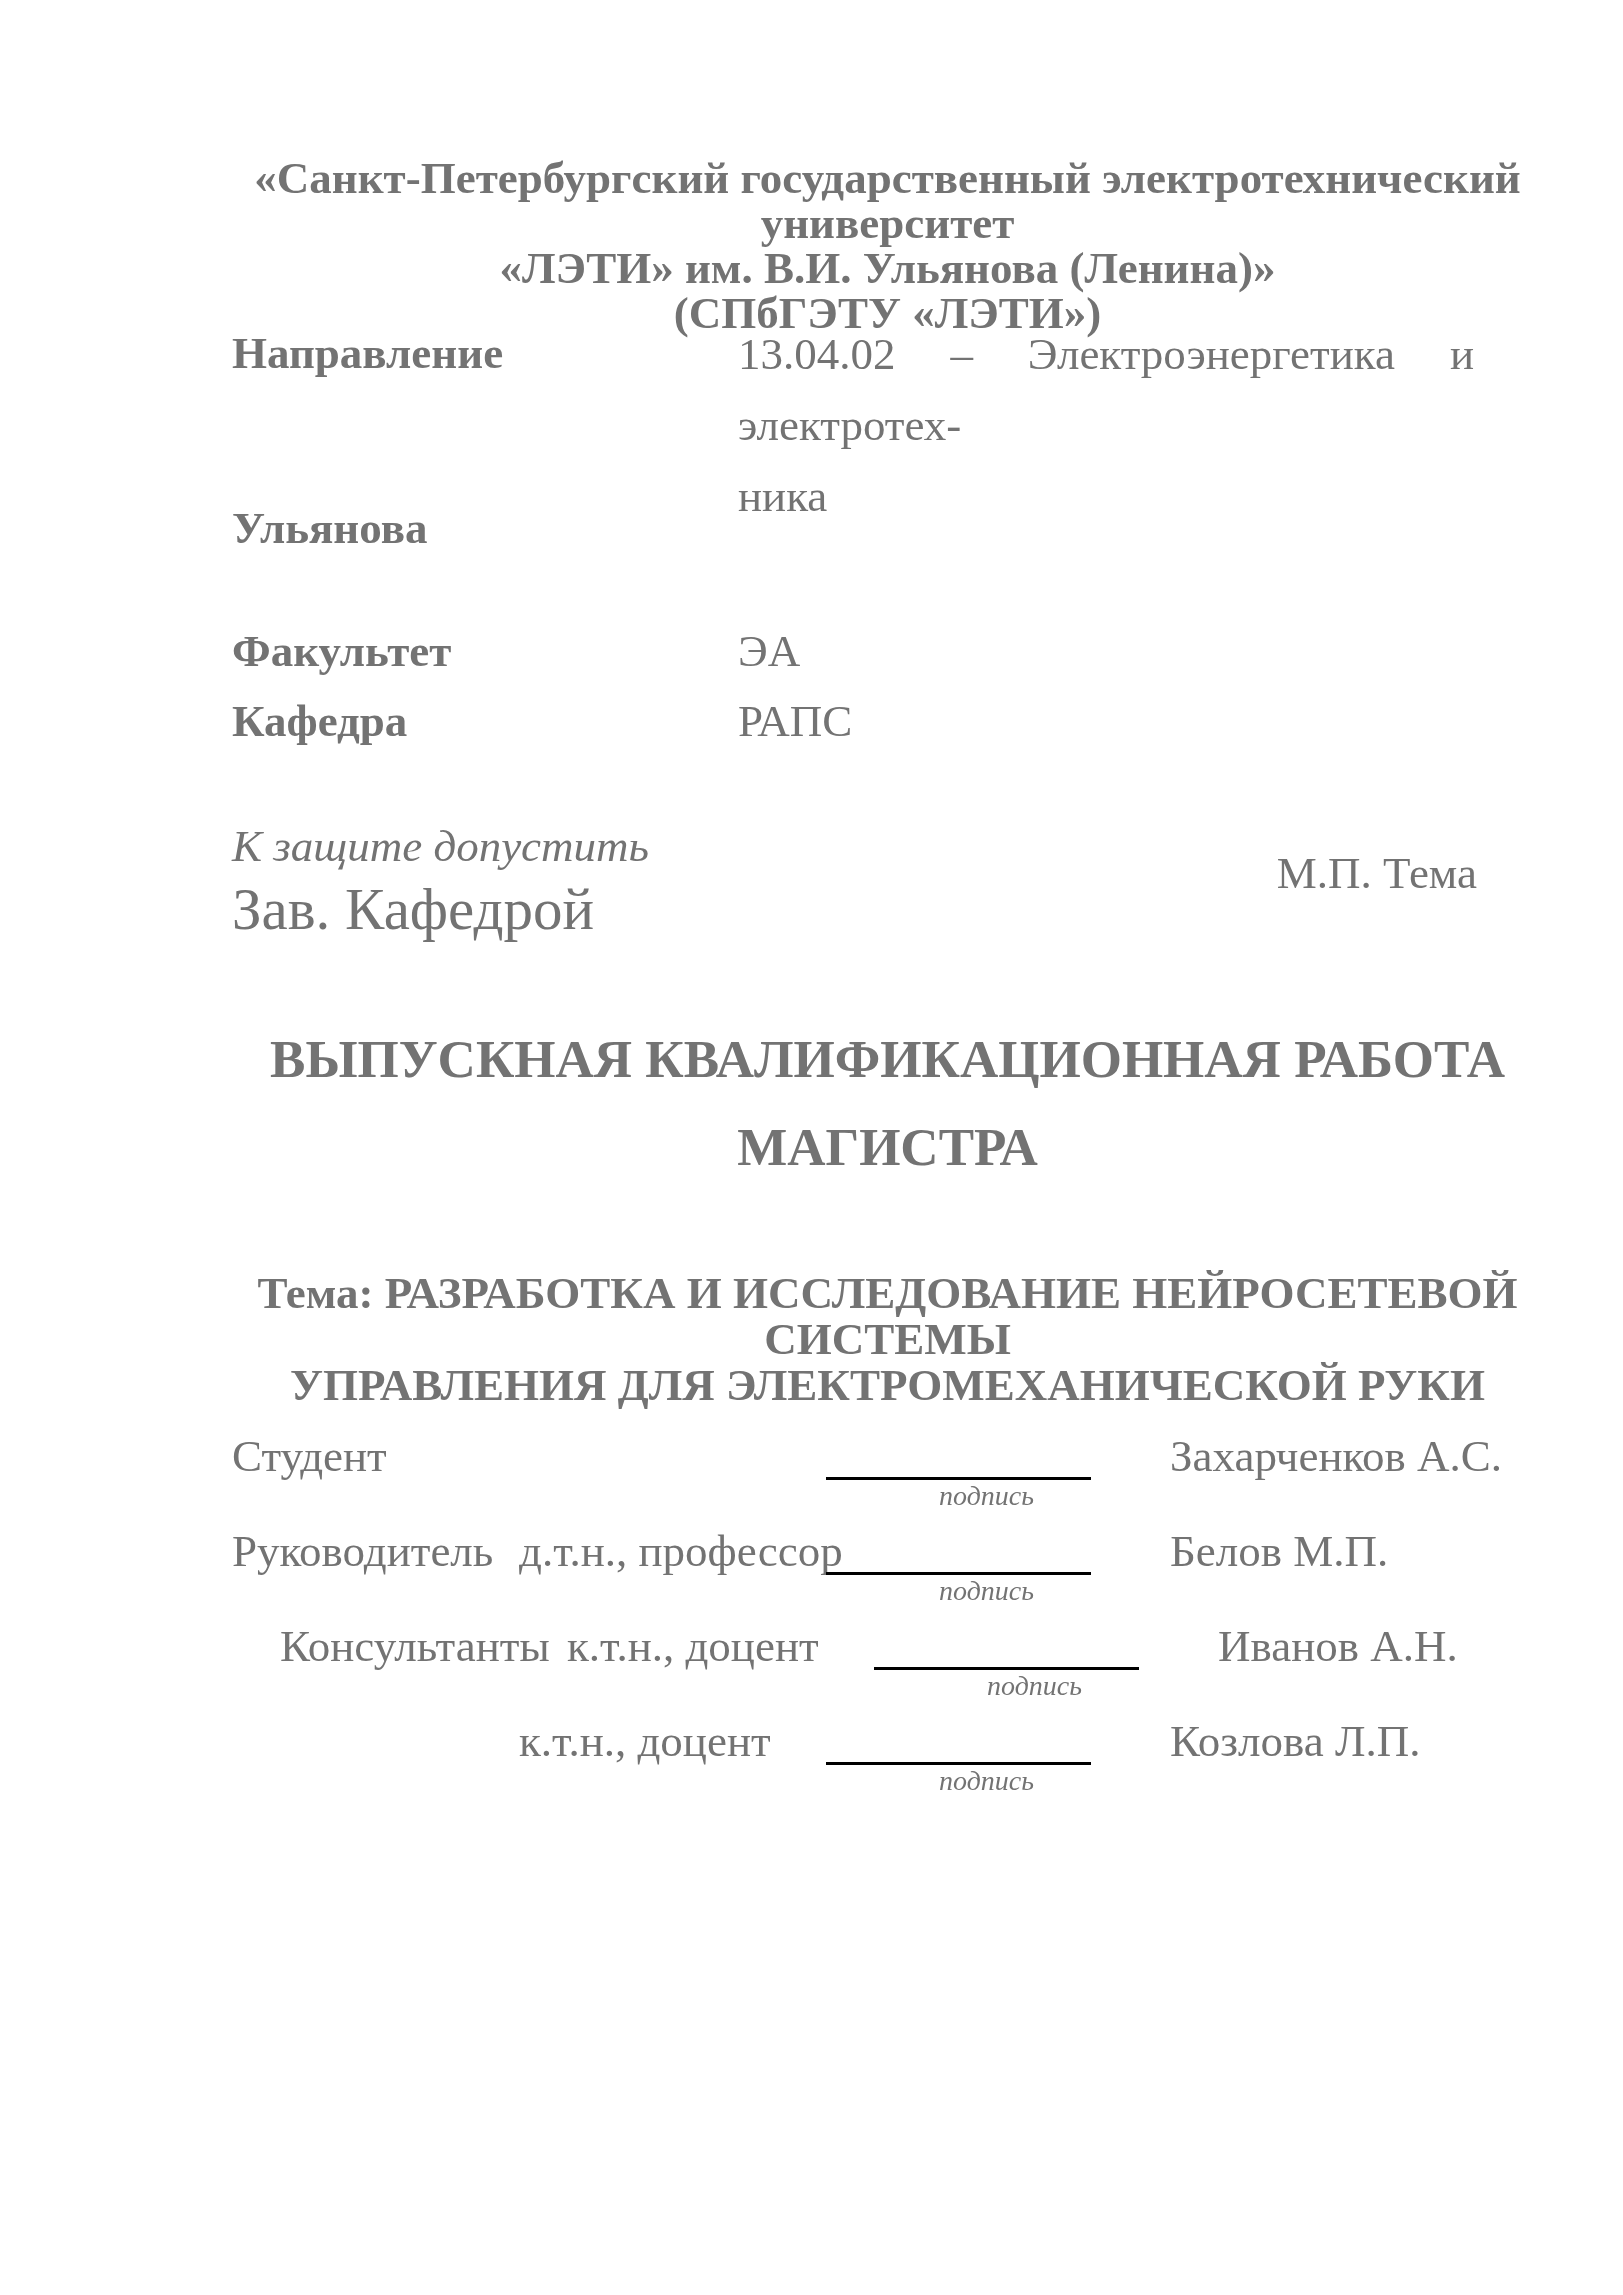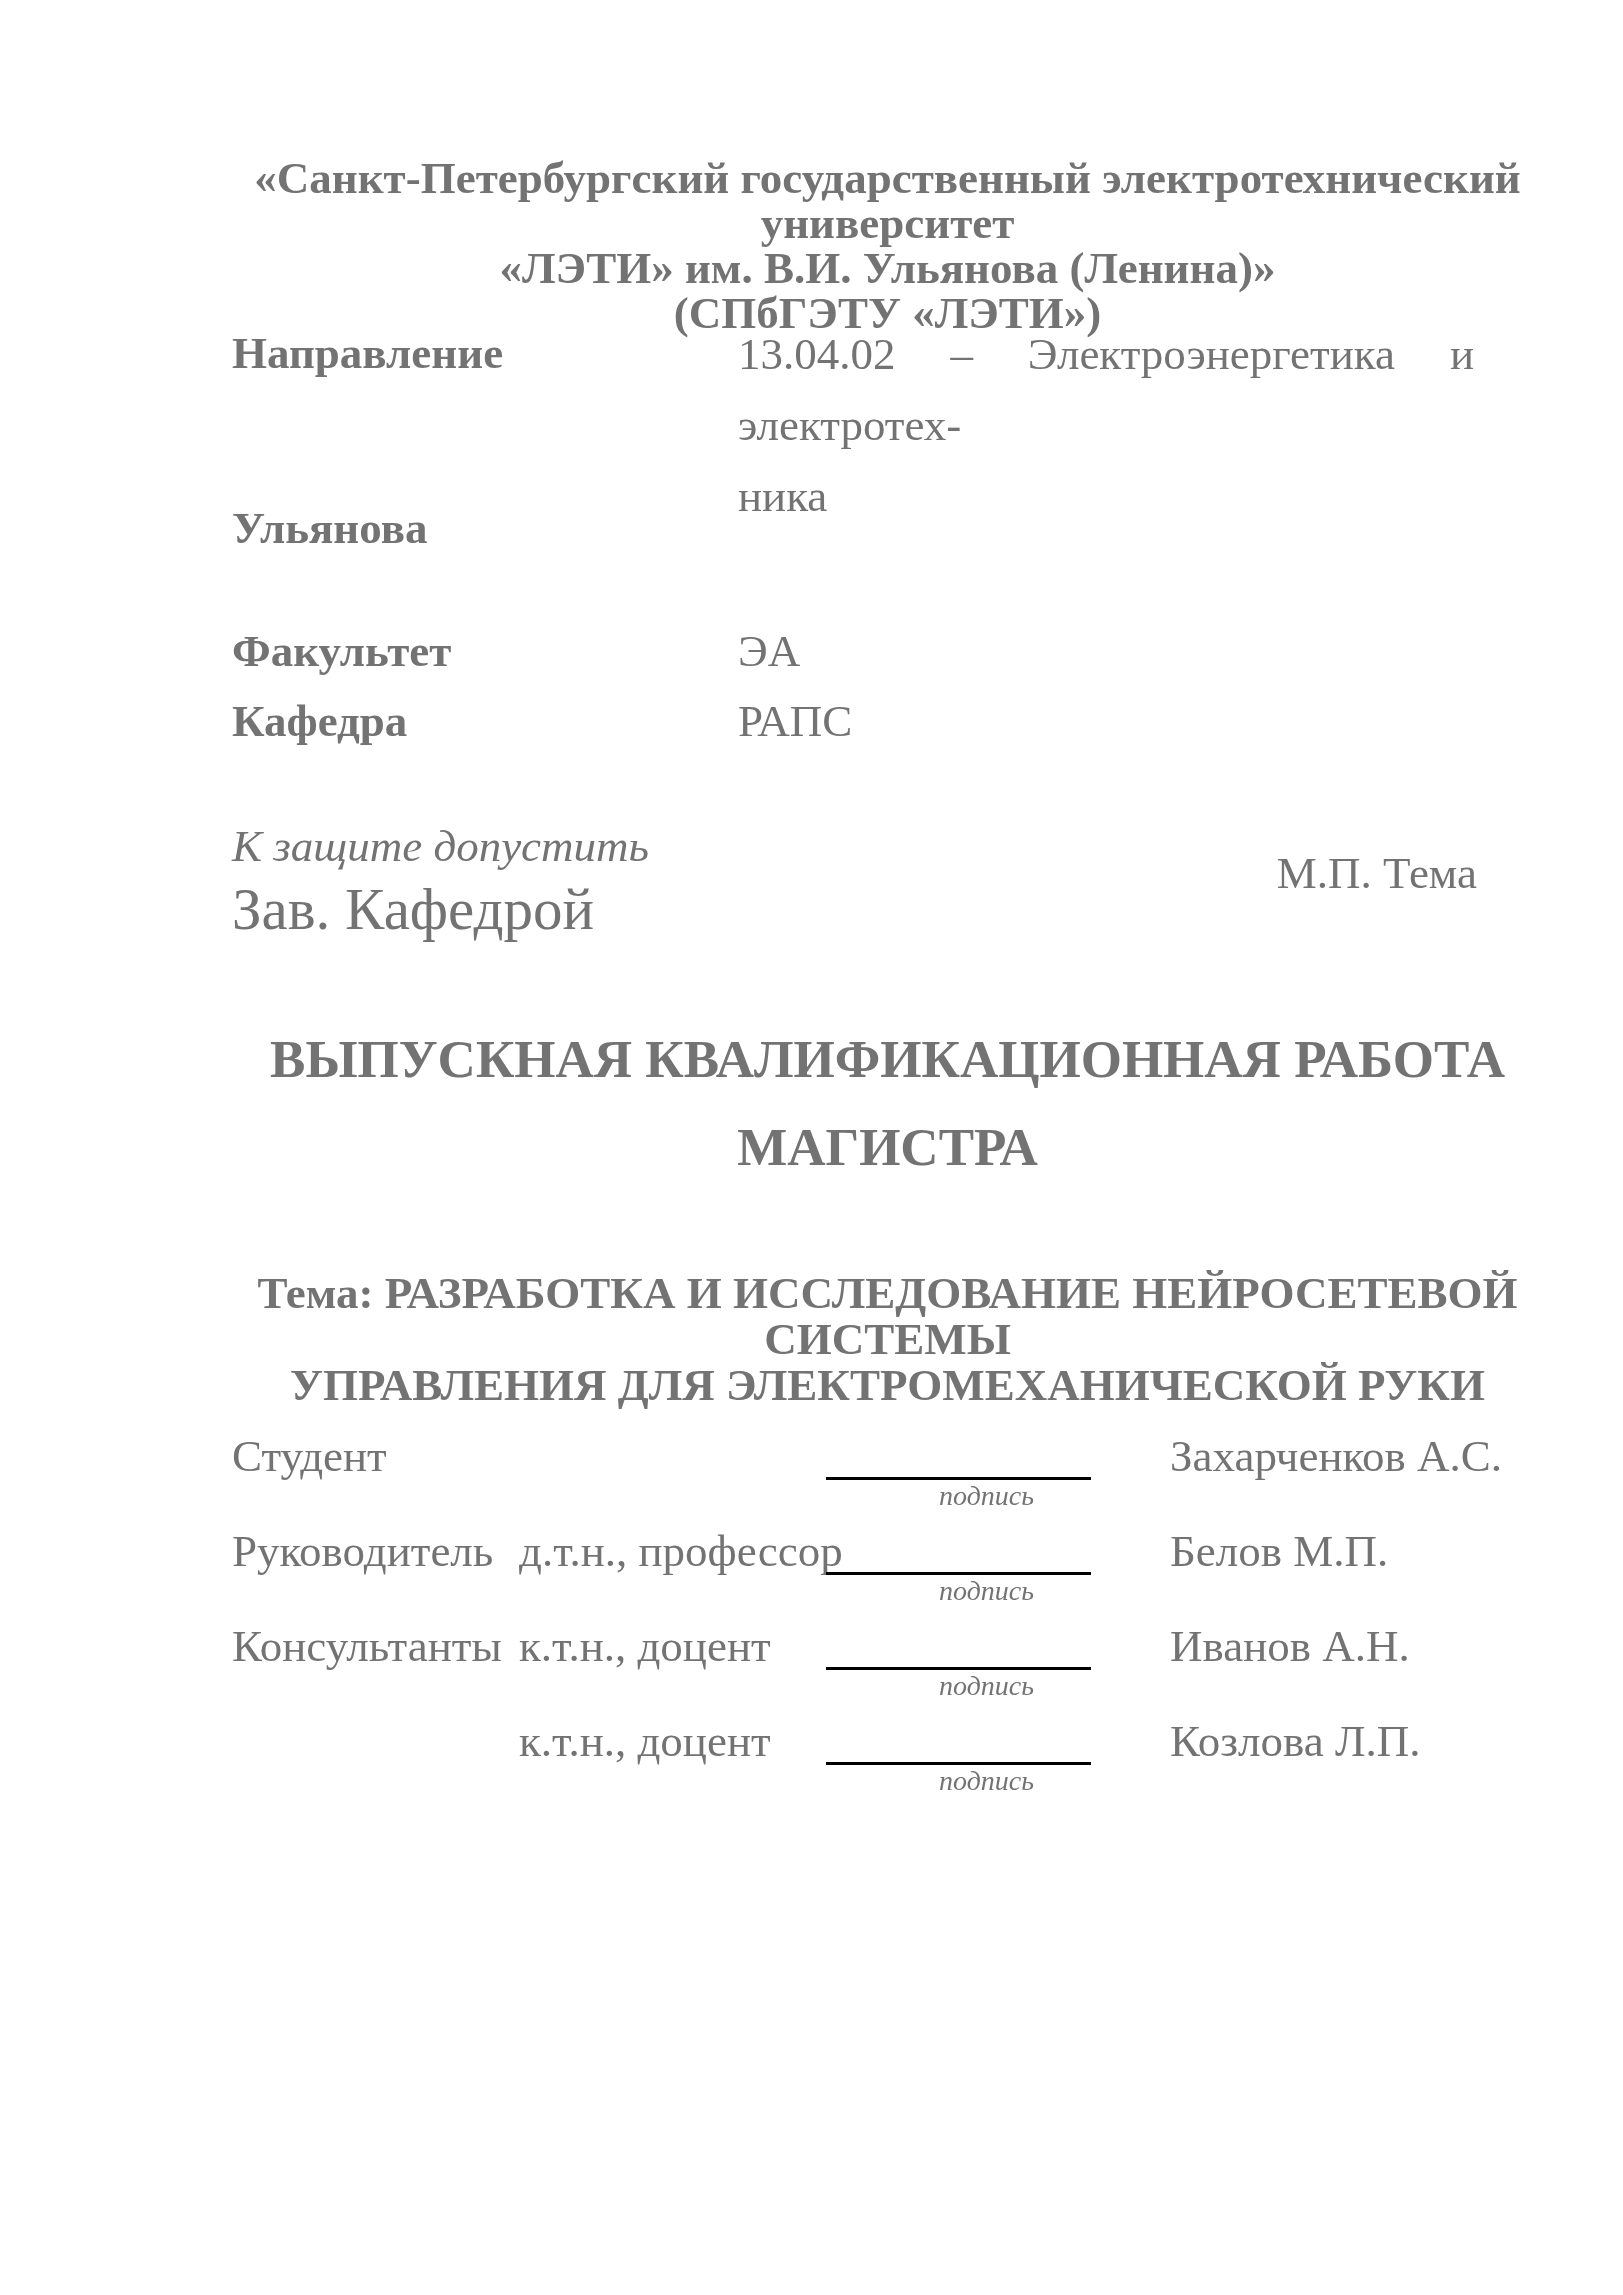--- a/index.html
+++ b/index.html
@@ -206,21 +206,21 @@
   </div>
 
   <div class="abs sig-row" style="top:1529px;">
     <div class="sig-role">Руководитель</div>
     <div class="sig-degree">д.т.н., профессор</div>
     <div class="sig-line"></div>
     <div class="sig-caption">подпись</div>
     <div class="sig-name">Белов М.П.</div>
   </div>
 
-  <div class="abs sig-row" style="top:1624px;">
+  <div class="abs sig-row" style="top:1624px;margin-left:48px;">
     <div class="sig-role">Консультанты</div>
     <div class="sig-degree">к.т.н., доцент</div>
     <div class="sig-line"></div>
     <div class="sig-caption">подпись</div>
     <div class="sig-name">Иванов А.Н.</div>
   </div>
 
   <div class="abs sig-row" style="top:1719px;">
     <div class="sig-role"></div>
     <div class="sig-degree">к.т.н., доцент</div>

